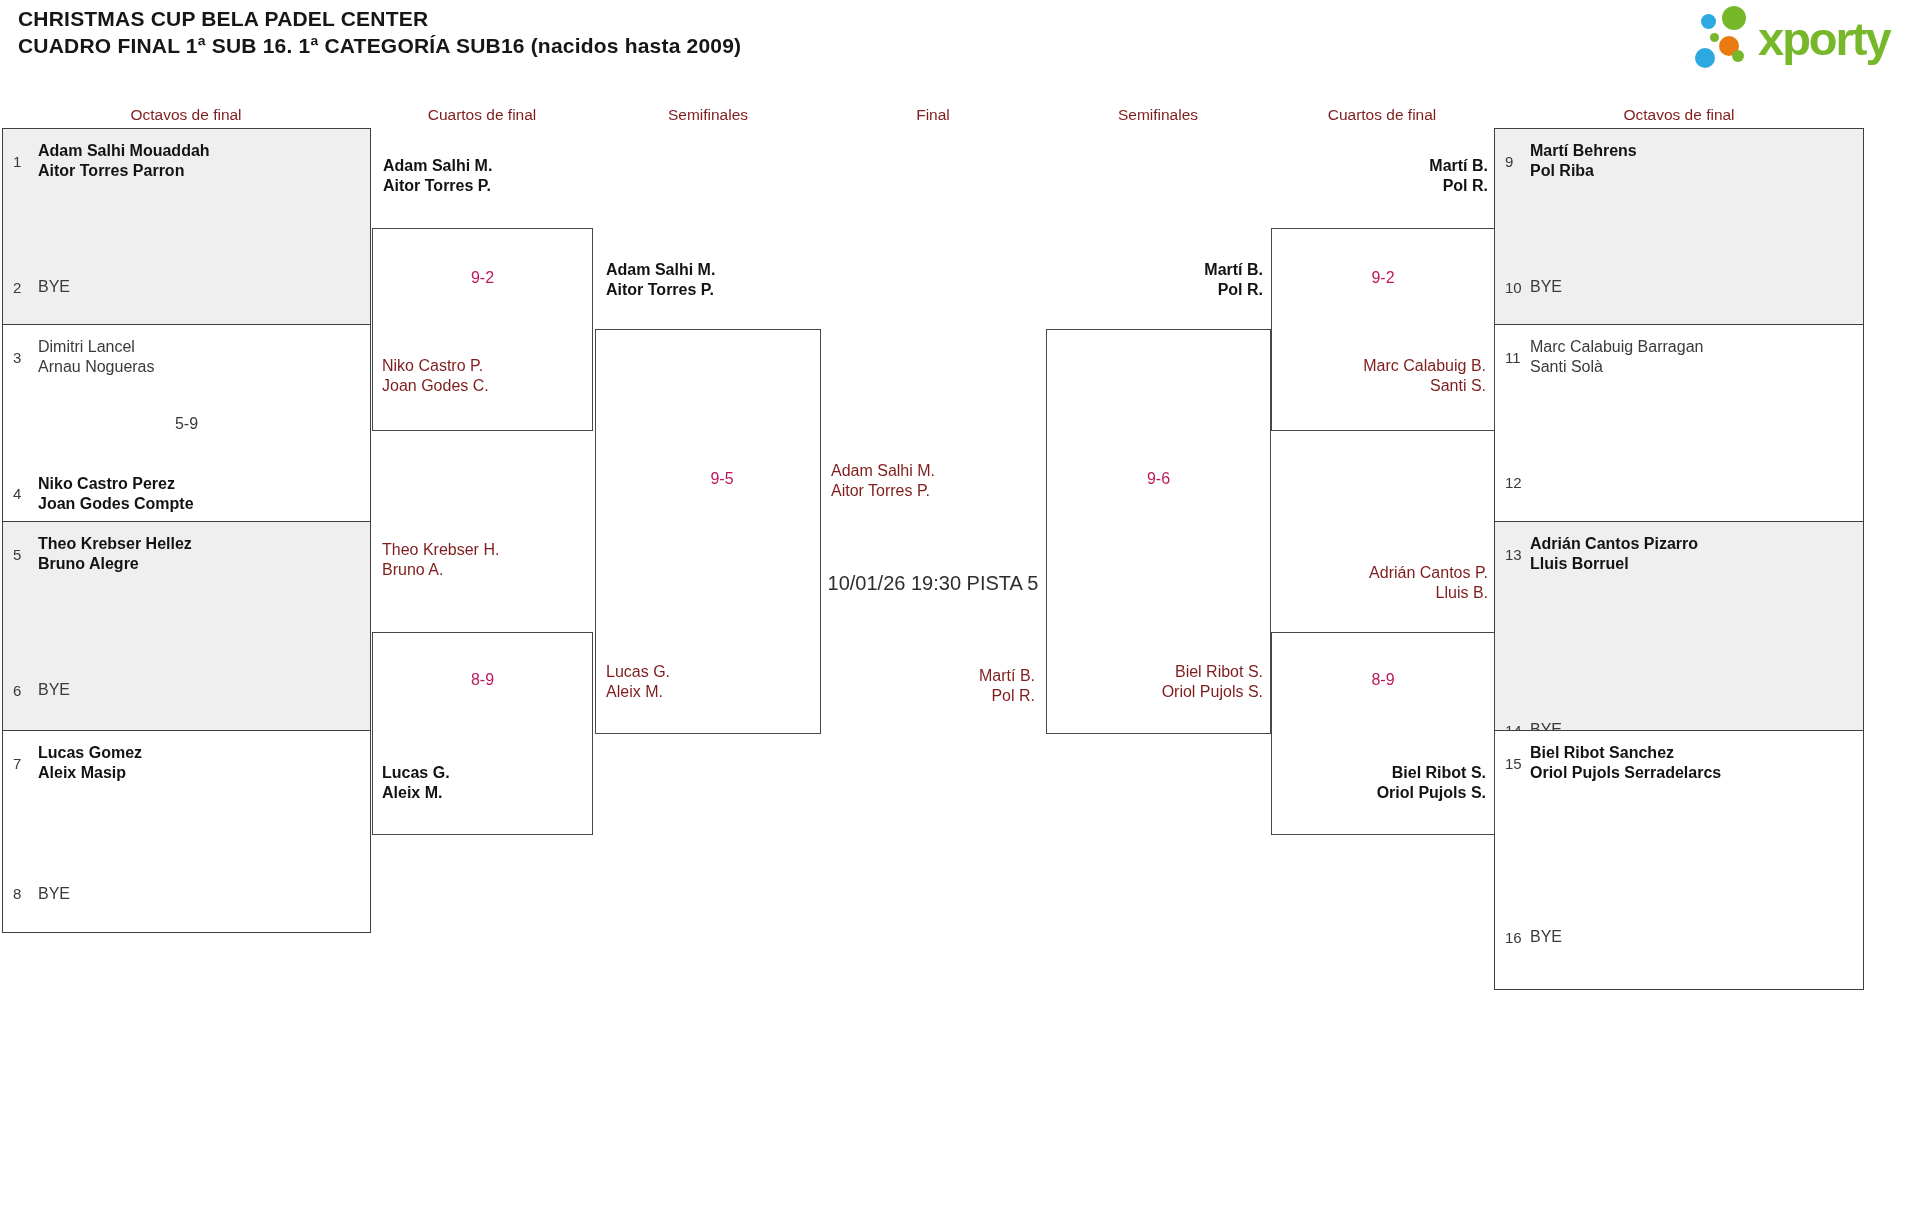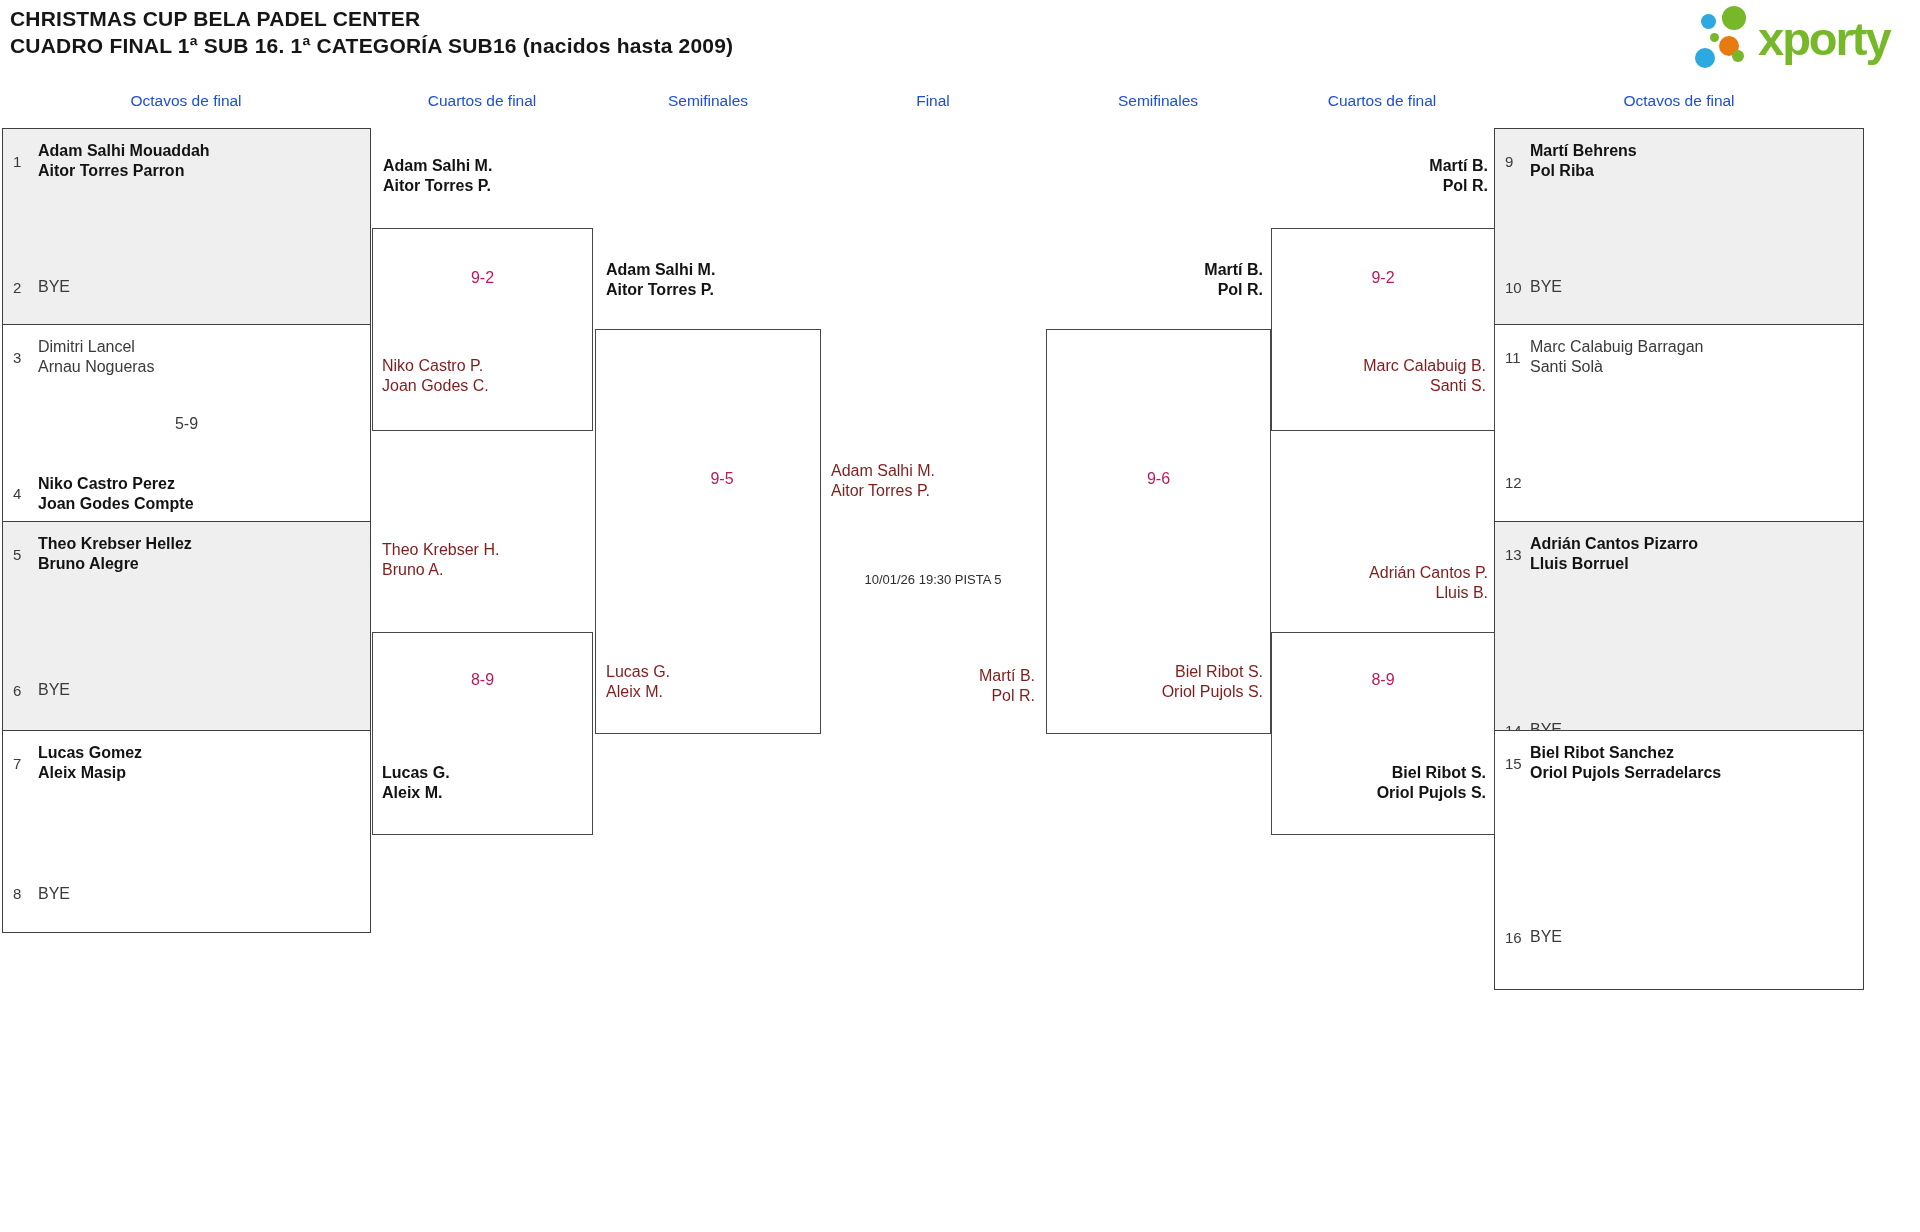--- a/index.html
+++ b/index.html
@@ -1,31 +1,31 @@
 <!DOCTYPE html>
 <html><head>
 <meta charset="utf-8">
 <style>
   html,body{margin:0;padding:0;background:#fff;}
   .page{position:relative;width:1920px;height:1232px;background:#ffffff;
         font-family:"Liberation Sans",sans-serif;overflow:hidden;color:#222;}
 
   
   .title-block{position:absolute;left:10px;top:5px;}
-  .title-line{font-size:21px;line-height:27px;font-weight:700;color:#161616;letter-spacing:.2px;white-space:nowrap;}
+  .title-line{font-size:21px;line-height:27px;font-weight:700;color:#161616;letter-spacing:.2px;white-space:nowrap;margin-left:8px;}
 
   .logo{position:absolute;left:1693px;top:4px;width:220px;height:70px;}
   .logo-dots{position:absolute;left:2px;top:2px;width:64px;height:66px;}
   .dot{position:absolute;border-radius:50%;}
   .logo-word{position:absolute;left:65px;top:10px;font-size:47px;line-height:50px;font-weight:800;
              letter-spacing:-2px;color:#76b82a;}
 
   
-  .round-header{position:absolute;top:92px;width:220px;text-align:center;
-                font-size:15.5px;font-weight:500;color:#1d4ed8;white-space:nowrap;}
+  .round-header{position:absolute;top:106px;width:220px;text-align:center;
+                font-size:15.5px;font-weight:500;color:#7f1d1d;white-space:nowrap;}
 
   
   .obox{position:absolute;width:369px;border:1px solid #3f3f3f;background:#ffffff;box-sizing:border-box;}
   .obox.shade{background:#efefef;}
   .obox.right-col{width:370px;}
   .slot{position:absolute;left:10px;right:6px;display:flex;align-items:center;gap:6px;}
   .slot.t1{top:12px;}
   .slot.t2{top:76%;}
   .seed{flex:0 0 19px;font-size:15px;color:#3a3a3a;}
   .names{font-size:16px;line-height:20px;color:#3a3a3a;white-space:nowrap;}
@@ -35,21 +35,21 @@
 
   
   .rect{position:absolute;border:1px solid #474747;box-sizing:border-box;background:transparent;}
 
   
   .team{position:absolute;font-size:16px;line-height:20px;color:#7f1d1d;white-space:nowrap;}
   .team span{display:block;}
   .team.bold{font-weight:700;color:#131313;}
   .team.right{text-align:right;}
   .score{position:absolute;text-align:center;font-size:16px;color:#be185d;}
-  .schedule{position:absolute;text-align:center;font-size:13px;color:#2e2e2e;white-space:nowrap;}
+  .schedule{position:absolute;text-align:center;font-size:20px;color:#2e2e2e;white-space:nowrap;}
 </style>
 </head>
 <body>
 
 <div class="page">
 
   <div class="title-block">
     <div class="title-line">CHRISTMAS CUP BELA PADEL CENTER</div>
     <div class="title-line">CUADRO FINAL 1ª SUB 16. 1ª CATEGORÍA SUB16 (nacidos hasta 2009)</div>
   </div>

